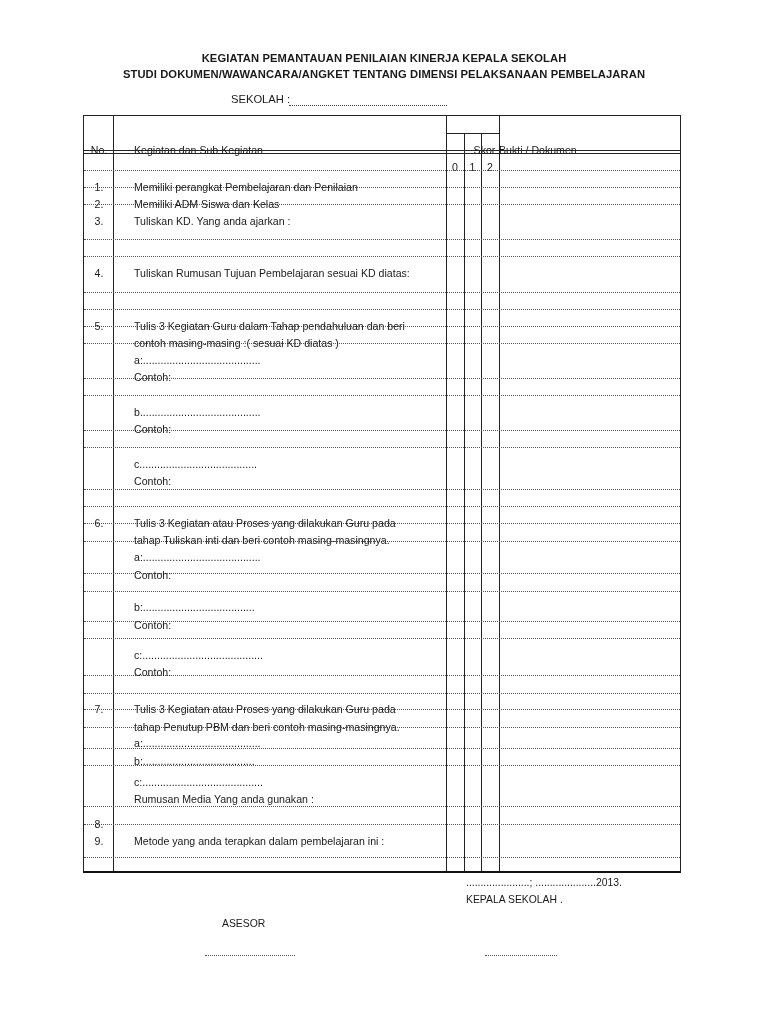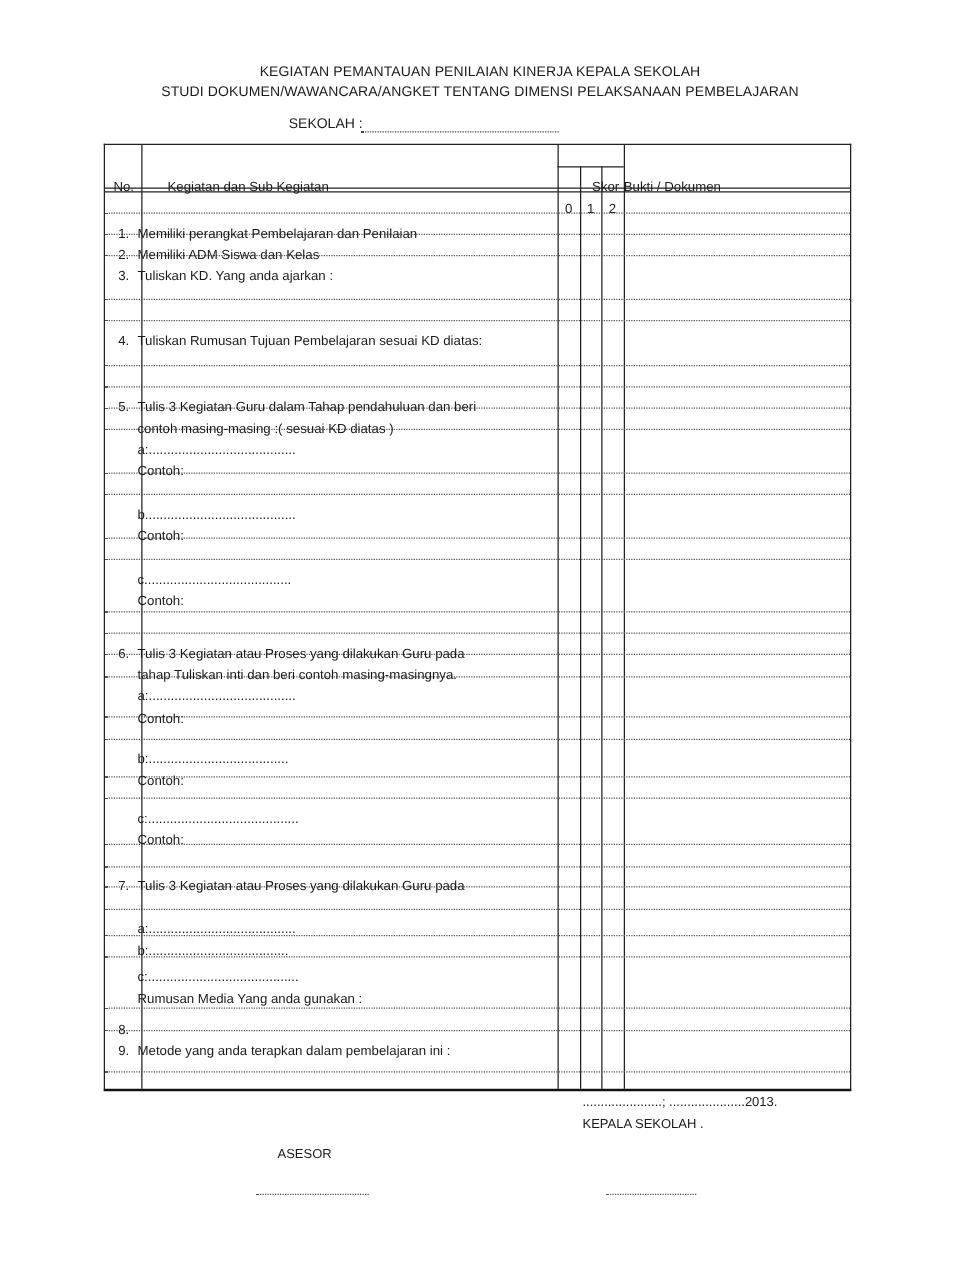--- a/index.html
+++ b/index.html
@@ -1,33 +1,33 @@
 <!DOCTYPE html>
 <html><head>
   <meta charset="utf-8">
   <style>
     html, body { margin: 0; padding: 0; background: #ffffff; }
     body { width: 768px; height: 1024px; position: relative; overflow: hidden;
            font-family: "Liberation Sans", "DejaVu Sans", sans-serif; color: #1a1a1a; }
     .abs { position: absolute; }
-    .title { font-size: 11.2px; white-space: nowrap; letter-spacing: 0.1px; }
+    .title { font-size: 11.2px; white-space: nowrap; letter-spacing: 0.1px; font-weight: bold; }
     .t1 { left: 0; width: 768px; text-align: center; top: 52px; }
     .t2 { left: 0; width: 768px; text-align: center; top: 68px; }
     .sekolah { left: 231px; top: 93px; font-size: 11.2px; }
     .sekolah-dots { left: 289px; top: 105px; width: 158px; border-bottom: 1px dotted #444; }
 
     .table { position: absolute; left: 83px; top: 115px; width: 598px; height: 758px;
              border-left: 1.5px solid #222; border-right: 1.5px solid #222; border-top: 1.5px solid #222;
              border-bottom: 2.5px solid #111; box-sizing: border-box; }
     .vline { position: absolute; top: 0; bottom: 0; border-left: 1.3px solid #222; }
     .hline { position: absolute; left: 0; right: 0; border-top: 1px dotted #555; }
     .hsolid { position: absolute; border-top: 1px solid #222; }
     .cell { position: absolute; font-size: 10.6px; white-space: nowrap; line-height: 13px; margin-top: 26px; }
     .num { width: 30px; text-align: center; left: 0; }
-    .txt { left: 26px; }
+    .txt { left: 50px; }
     .hdr { font-size: 10.6px; }
 
     .foot { font-size: 10.4px; white-space: nowrap; }
     .dotline { border-bottom: 1px dotted #555; height: 0; }
   </style>
 </head>
 <body>
 
 <div class="abs title t1">KEGIATAN PEMANTAUAN  PENILAIAN KINERJA KEPALA SEKOLAH</div>
 <div class="abs title t2">STUDI DOKUMEN/WAWANCARA/ANGKET  TENTANG DIMENSI PELAKSANAAN PEMBELAJARAN</div>
@@ -109,20 +109,21 @@
   <div class="cell txt" style="top:392px">tahap Tuliskan inti dan beri contoh masing-masingnya.</div>
   <div class="cell txt" style="top:409px">a:........................................</div>
   <div class="cell txt" style="top:427px">Contoh:</div>
   <div class="cell txt" style="top:459px">b:......................................</div>
   <div class="cell txt" style="top:477px">Contoh:</div>
   <div class="cell txt" style="top:507px">c:.........................................</div>
   <div class="cell txt" style="top:524px">Contoh:</div>
 
   <div class="cell num" style="top:561px">7.</div>
   <div class="cell txt" style="top:561px">Tulis 3 Kegiatan atau Proses yang dilakukan Guru pada</div>
+  <div class="cell txt" style="top:579px">tahap Penutup PBM dan beri contoh masing-masingnya.</div>
   <div class="cell txt" style="top:595px">a:........................................</div>
   <div class="cell txt" style="top:613px">b:......................................</div>
   <div class="cell txt" style="top:634px">c:.........................................</div>
   <div class="cell txt" style="top:651px">Rumusan Media Yang anda gunakan :</div>
   <div class="cell num" style="top:676px">8.</div>
   <div class="cell num" style="top:693px">9.</div>
   <div class="cell txt" style="top:693px">Metode yang anda terapkan dalam pembelajaran ini :</div>
 </div>
 
 <div class="abs foot" style="left:466px; top:877px">......................; .....................2013.</div>

